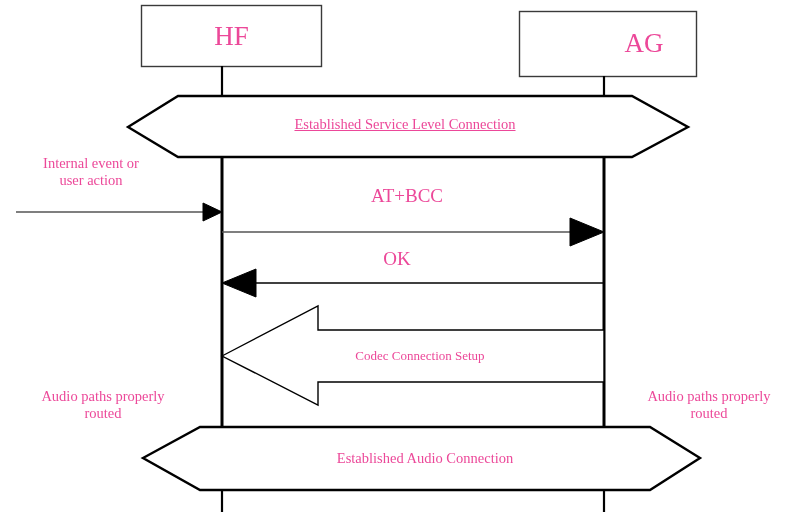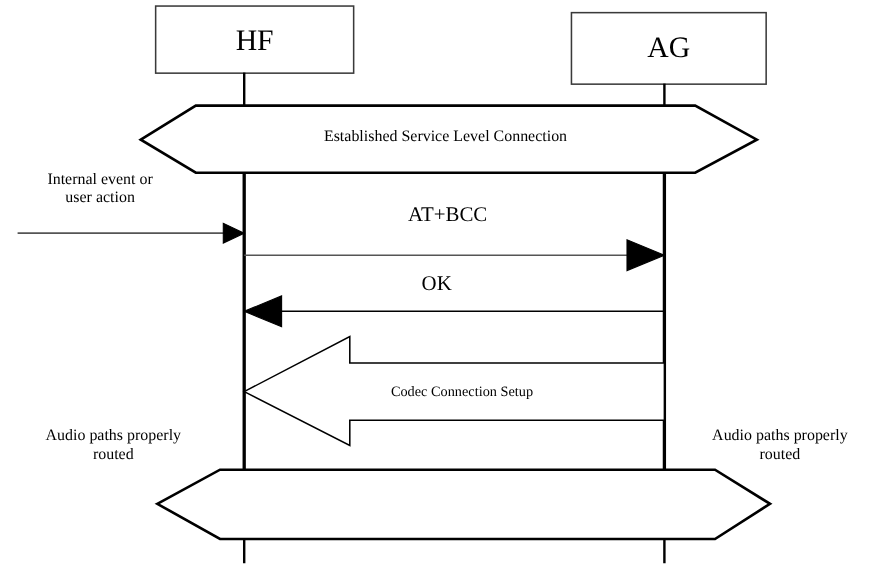--- a/index.html
+++ b/index.html
@@ -15,21 +15,21 @@
     overflow: hidden;
     font-family: "Liberation Serif", "DejaVu Serif", serif;
   }
   #canvas svg {
     position: absolute;
     left: 0;
     top: 0;
   }
   .lbl {
     position: absolute;
-    color: #000000;
+    color: #ec4899;
     white-space: pre;
     line-height: 1.18;
   }
   .actor-label {
     font-size: 27px;
     text-align: center;
   }
   .band-label {
     font-size: 14.5px;
     text-align: center;
@@ -83,33 +83,34 @@
     <polygon points="143,458 200,427 650,427 700,458 650,490 200,490" fill="#ffffff" stroke="#000000" stroke-width="2.4"></polygon>
 
     <line x1="222" y1="490" x2="222" y2="512" stroke="#000000" stroke-width="2.2"></line>
 
     <line x1="604" y1="490" x2="604" y2="512" stroke="#000000" stroke-width="2.2"></line>
 
   </svg>
 
   <div class="lbl actor-label" style="left:141px; top:21px; width:181px;">HF</div>
 
-  <div class="lbl actor-label" style="left:519px; top:28px; width:178px;">AG</div>
+  <div class="lbl actor-label" style="left:519px; top:28px; width:178px;padding-left:36px;">AG</div>
 
-  <div class="lbl band-label" style="left:178px; top:116px; width:454px;">Established Service Level Connection</div>
+  <div class="lbl band-label" style="left:178px; top:116px; width:454px;text-decoration:underline;">Established Service Level Connection</div>
 
   <div class="lbl side-note" style="left:6px; top:135px; width:170px;">Internal event or
 user action</div>
 
   <div class="lbl msg-label" style="left:307px; top:185px; width:200px;">AT+BCC</div>
 
   <div class="lbl msg-label" style="left:297px; top:248px; width:200px;">OK</div>
 
   <div class="lbl codec-label" style="left:330px; top:348px; width:180px;">Codec Connection Setup</div>
 
   <div class="lbl side-note" style="left:14px; top:368px; width:178px;">Audio paths properly
 routed</div>
 
   <div class="lbl side-note" style="left:620px; top:368px; width:178px;">Audio paths properly
 routed</div>
 
+  <div class="lbl band-label" style="left:200px; top:450px; width:450px;">Established Audio Connection</div>
 
 </div>
 
 </body></html>

